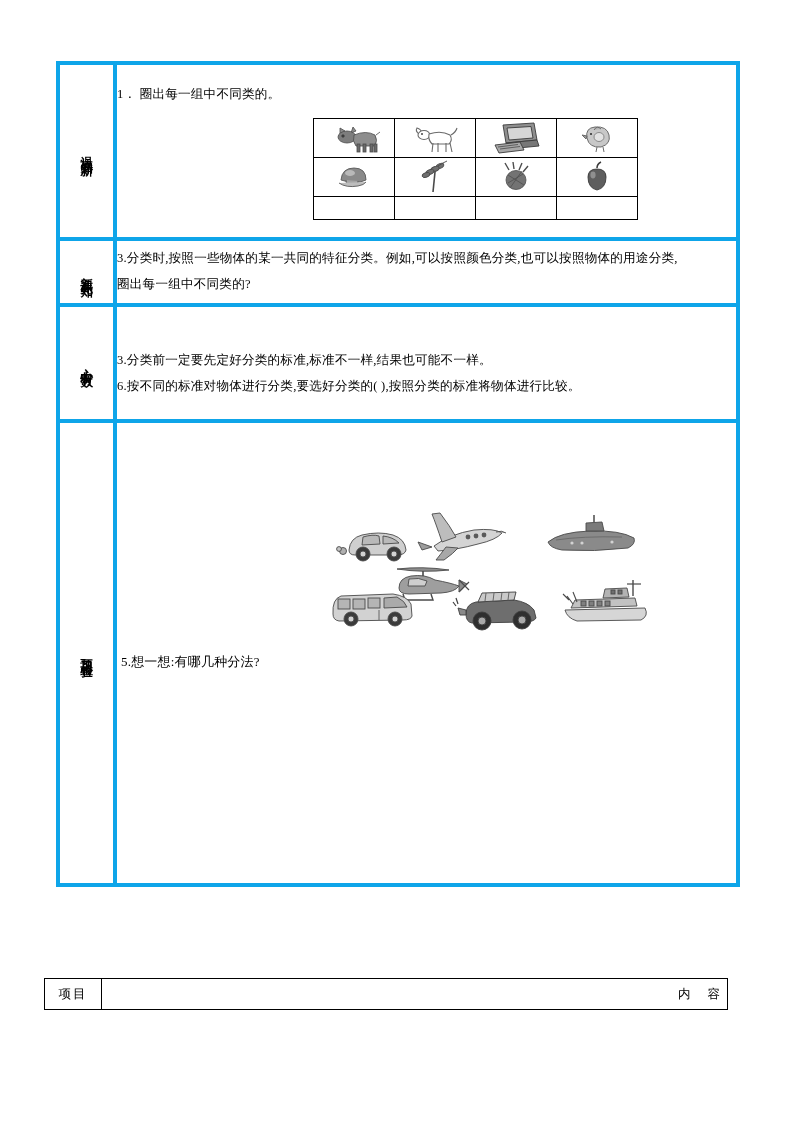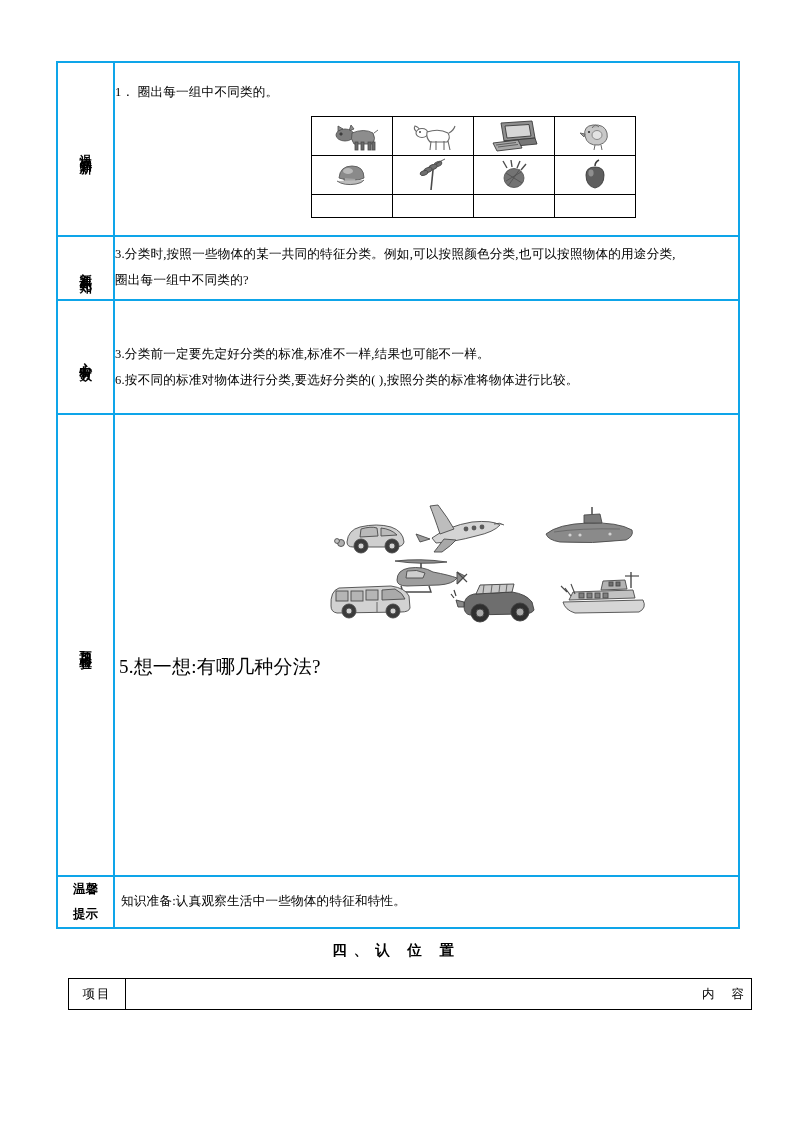--- a/index.html
+++ b/index.html
@@ -26,21 +26,21 @@
   
   .main-table {
     position: absolute;
     left: 56px;
     top: 61px;
     width: 684px;
     border-collapse: collapse;
     table-layout: fixed;
   }
   .main-table td {
-    border: 2px solid #0ea5e9;
+    border: 4px solid #0ea5e9;
     vertical-align: middle;
     padding: 0;
   }
 
   
   .label-cell {
     width: 57px;
     text-align: center;
     vertical-align: middle;
   }
@@ -107,22 +107,22 @@
 
   
   .veh-area {
     position: relative;
     height: 310px;
     width: 100%;
   }
   .veh-q {
     position: absolute;
     left: 4px;
-    top: 162px;
-    font-size: 19px;
+    top: 154px;
+    font-size: 13px;
     line-height: 1.6;
     font-family: Liberation Serif, serif;
   }
   .veh {
     position: absolute;
   }
 
   
   .section-title {
     position: absolute;
@@ -132,21 +132,21 @@
     text-align: center;
     font-size: 14.5px;
     font-weight: 600;
     letter-spacing: 7px;
     font-family: "Liberation Serif", "DejaVu Serif", serif;
   }
 
   
   .bottom-table {
     position: absolute;
-    left: 68px;
+    left: 44px;
     top: 978px;
     width: 684px;
     border-collapse: collapse;
     table-layout: fixed;
   }
   .bottom-table td {
     border: 1px solid #000;
     height: 30px;
     padding: 0;
   }
@@ -418,34 +418,24 @@
                 <rect x="61" y="16" width="4" height="4" fill="#6e6e6e"></rect>
                 <path d="M76 22 L76 6" stroke-width="1.4" fill="none"></path>
                 <path d="M70 10 L84 10" stroke-width="1.2" fill="none"></path>
                 <path d="M16 30 L10 22 M12 26 L6 20 M20 28 L16 18" stroke-width="1.1" fill="none"></path>
               </g>
             </svg>
           </div>
         </td>
       </tr>
 
-      <tr>
-        <td class="label-cell" style="height:46px">
-          <span class="hlabel">温馨</span>
-          <span class="hlabel">提示</span>
-        </td>
-        <td class="content-cell mid">
-          <p class="qtext" style="padding-left:6px">知识准备:认真观察生活中一些物体的特征和特性。</p>
-        </td>
-      </tr>
 
     </tbody>
   </table>
 
-  <div class="section-title">四、认 位 置</div>
 
   <table class="bottom-table">
     <colgroup>
         <col style="width:57px">
         <col>
       </colgroup>
     <tbody>
       <tr>
         <td class="bt-label">项目</td>
         <td class="bt-content">内  容</td>

